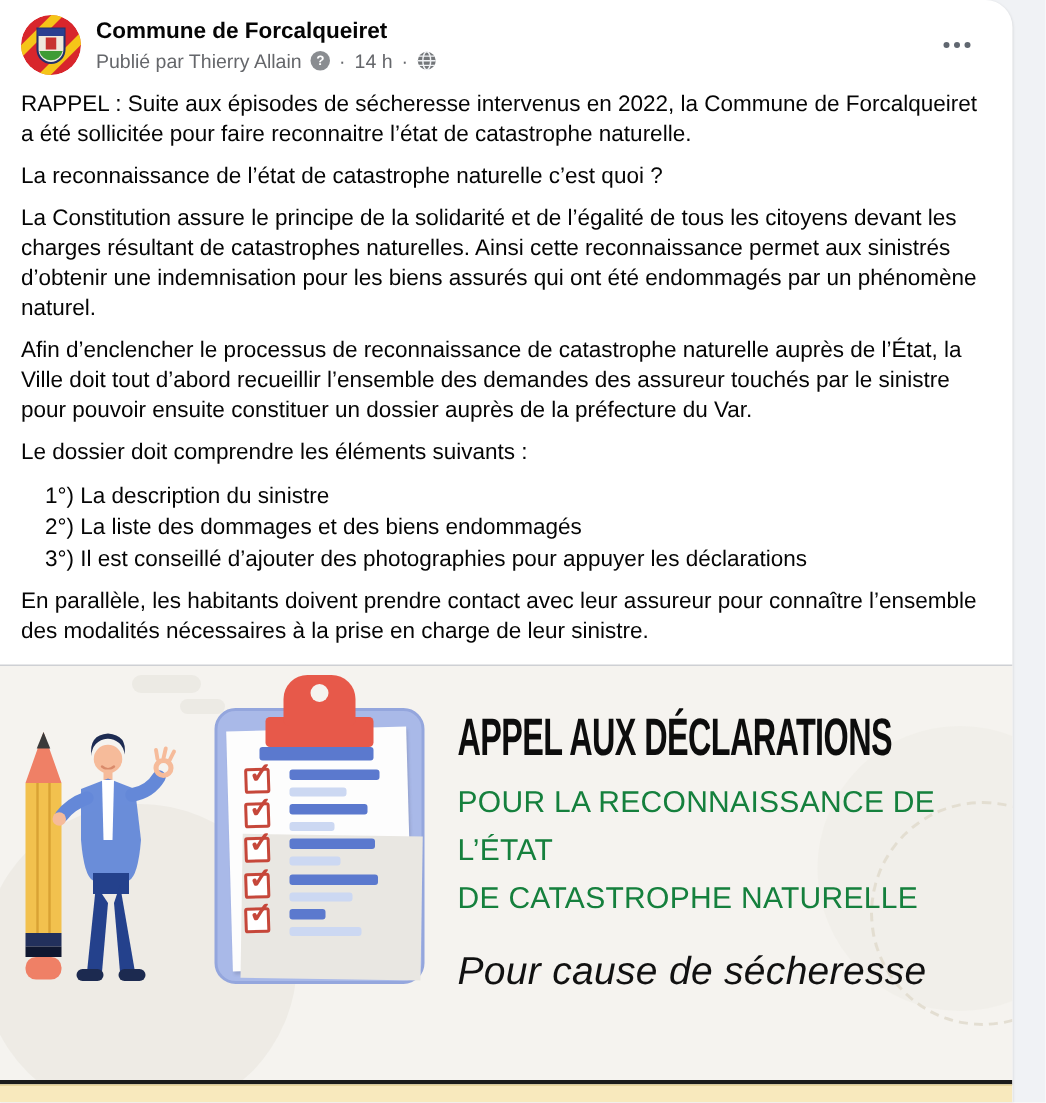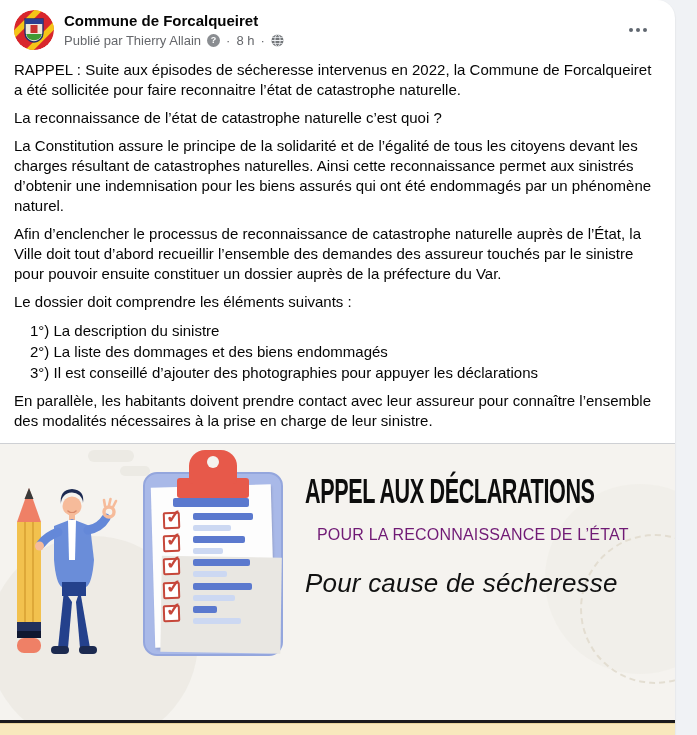--- a/index.html
+++ b/index.html
@@ -90,21 +90,21 @@
   .bar-dark  { height:7px; background:#5b79ce; border-radius:2px; }
   .bar-light { height:6px; background:#ccd8f2; border-radius:2px; margin-top:5px; }
 
   .headline { position:absolute; left:305px; top:28px; width:360px; z-index:2; }
   .headline-title {
     font-size:27px; font-weight:700; color:#0d0d0d; white-space:nowrap;
     letter-spacing:-.5px;
     transform:scale(0.8,1.3); transform-origin:0 0;
     margin-bottom:16px;
   }
-  .headline-sub { font-size:16px; color:#701a75; line-height:32px; letter-spacing:.2px; margin-top:8px;margin-left:12px; }
+  .headline-sub { font-size:20px; color:#15803d; line-height:32px; letter-spacing:.2px; margin-top:8px; }
   .headline-tagline { font-size:26px; font-style:italic; color:#111; margin-top:17px; letter-spacing:.2px; }
 
   .ground { position:absolute; left:0; bottom:12px; width:675px; height:3px; background:#1b1b1b; }
   .strip  { position:absolute; left:0; bottom:0; width:675px; height:12px; background:#f8e9bd; border-top:1px solid #e8d49a; }
 </style>
 </head>
 <body>
 
 <div class="card">
 
@@ -123,21 +123,21 @@
           <rect x="16.5" y="15" width="7" height="8" fill="#c7332f"></rect>
         </g>
       </svg>
     </div>
     <div class="header-text">
       <div class="page-name">Commune de Forcalqueiret</div>
       <div class="sub">
         <span>Publié par Thierry Allain</span>
         <span class="badge-icon">?</span>
         <span>·</span>
-        <span>8 h</span>
+        <span>14 h</span>
         <span>·</span>
         <span class="globe-icon">
           <svg width="13" height="13" viewBox="0 0 13 13">
             <circle cx="6.5" cy="6.5" r="6" fill="#737679"></circle>
             <ellipse cx="6.5" cy="6.5" rx="2.6" ry="6" fill="none" stroke="#f0f2f5" stroke-width="1"></ellipse>
             <line x1="0.5" y1="6.5" x2="12.5" y2="6.5" stroke="#f0f2f5" stroke-width="1"></line>
             <line x1="1.3" y1="3.4" x2="11.7" y2="3.4" stroke="#f0f2f5" stroke-width="0.8"></line>
             <line x1="1.3" y1="9.6" x2="11.7" y2="9.6" stroke="#f0f2f5" stroke-width="0.8"></line>
           </svg>
         </span>
@@ -258,20 +258,21 @@
             <div class="bar-dark" style="width:24px;"></div>
             <div class="bar-light" style="width:48px;"></div>
           </div>
       </div>
     </div>
 
     <div class="headline">
       <div class="headline-title">APPEL AUX DÉCLARATIONS</div>
       <div class="headline-sub">
         <div>POUR LA RECONNAISSANCE DE L’ÉTAT</div>
+        <div>DE CATASTROPHE NATURELLE</div>
       </div>
       <div class="headline-tagline">Pour cause de sécheresse</div>
     </div>
 
     <div class="ground"></div>
     <div class="strip"></div>
   </div>
 </div>
 
 </body></html>

